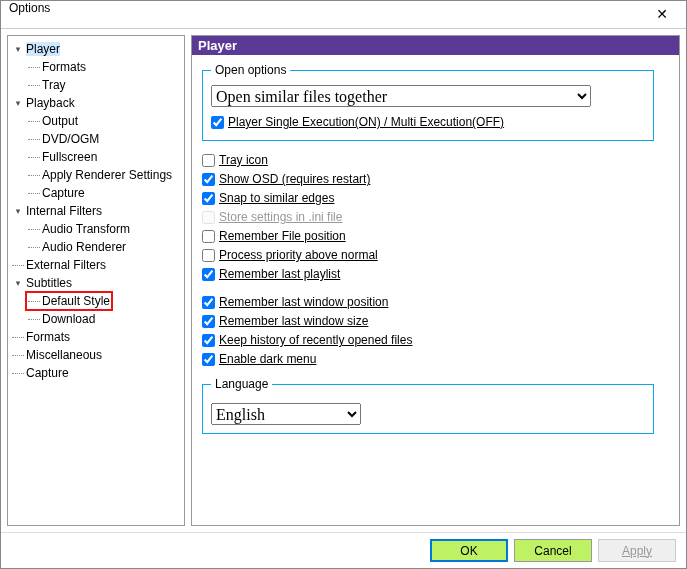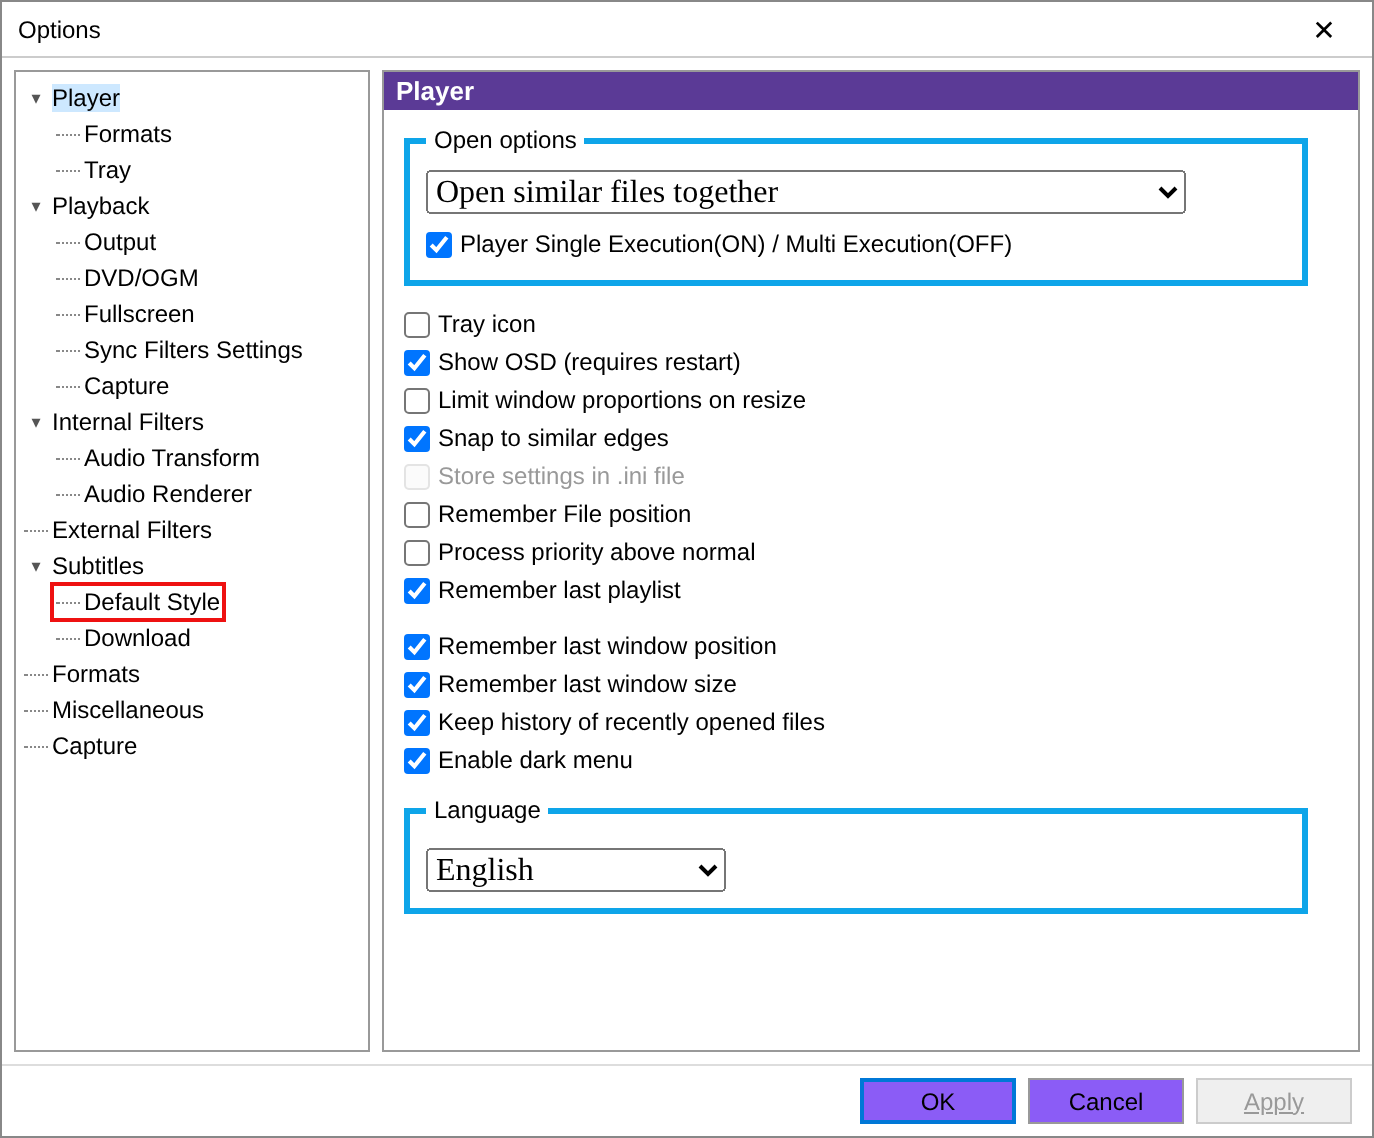--- a/index.html
+++ b/index.html
@@ -9,21 +9,20 @@
     font-size: 12px;
     background: #fff;
     color: #000;
     width: 687px;
     height: 569px;
     overflow: hidden;
     border: 1px solid #888;
   }
   .titlebar {
     display: flex;
-    align-items: center;
     height: 28px;
     padding: 0 4px 0 8px;
     border-bottom: 1px solid #ccc;
   }
   .titlebar .title { flex: 1; }
   .titlebar .close {
     width: 40px; height: 26px;
     display: flex; align-items: center; justify-content: center;
     font-family: sans-serif;
     font-size: 14px;
@@ -82,56 +81,57 @@
     color: #fff;
     font-weight: bold;
     padding: 2px 6px;
     font-size: 13px;
   }
   .main-body {
     padding: 8px 10px;
     flex: 1;
   }
   fieldset {
-    border: 3px solid #0ea5e9;
+    border: 1px solid #0ea5e9;
     padding: 8px;
     margin: 0 15px 10px 0;
   }
   legend { padding: 0 4px; }
   select {
     font-family: Liberation Serif, serif;
     font-size: 16px;
   }
   .wide-select { width: 380px; height: 22px; }
   .lang-select { width: 150px; height: 22px; margin-top: 4px;}
   .chk-row {
     display: flex;
     align-items: center;
     height: 18px;
     gap: 4px;
     margin: 1px 0;
+    text-decoration: underline;
   }
   .chk-row input { margin: 0; width:13px; height:13px;}
   .chk-row.disabled { color: #999; }
   .chk-row.disabled input { opacity: 0.6; }
   .buttons {
     height: 36px;
     display: flex;
     justify-content: flex-end;
     align-items: center;
     gap: 6px;
     padding: 0 10px;
     border-top: 1px solid #ddd;
   }
   .buttons button {
     width: 78px;
     height: 23px;
     font-family: inherit;
     font-size: 12px;
-    background: #8b5cf6;
+    background: #bef264;
     border: 1px solid #999;
   }
   .buttons button.default {
     border: 2px solid #0078d7;
   }
   .buttons button:disabled {
     color: #999;
     border-color: #ccc;
     background: #efefef;
     text-decoration: underline;
@@ -165,21 +165,21 @@
       <div class="tree-item leaf" style="--depth: 1;">
         <span class="label">Output</span>
       </div>
       <div class="tree-item leaf" style="--depth: 1;">
         <span class="label">DVD/OGM</span>
       </div>
       <div class="tree-item leaf" style="--depth: 1;">
         <span class="label">Fullscreen</span>
       </div>
       <div class="tree-item leaf" style="--depth: 1;">
-        <span class="label">Sync Filters Settings</span>
+        <span class="label">Apply Renderer Settings</span>
       </div>
       <div class="tree-item leaf" style="--depth: 1;">
         <span class="label">Capture</span>
       </div>
       <div class="tree-item" style="--depth: 0;">
         <span class="chev">▾</span>
         <span class="label">Internal Filters</span>
       </div>
       <div class="tree-item leaf" style="--depth: 1;">
         <span class="label">Audio Transform</span>
@@ -229,24 +229,20 @@
       <div id="checks1">
           <div class="chk-row">
             <input type="checkbox" style="">
             <span>Tray icon</span>
           </div>
           <div class="chk-row">
             <input type="checkbox" checked="" style="">
             <span>Show OSD (requires restart)</span>
           </div>
           <div class="chk-row">
-            <input type="checkbox" style="">
-            <span>Limit window proportions on resize</span>
-          </div>
-          <div class="chk-row">
             <input type="checkbox" checked="" style="">
             <span>Snap to similar edges</span>
           </div>
           <div class="chk-row disabled">
             <input type="checkbox" disabled="" style="">
             <span>Store settings in .ini file</span>
           </div>
           <div class="chk-row">
             <input type="checkbox" style="">
             <span>Remember File position</span>

